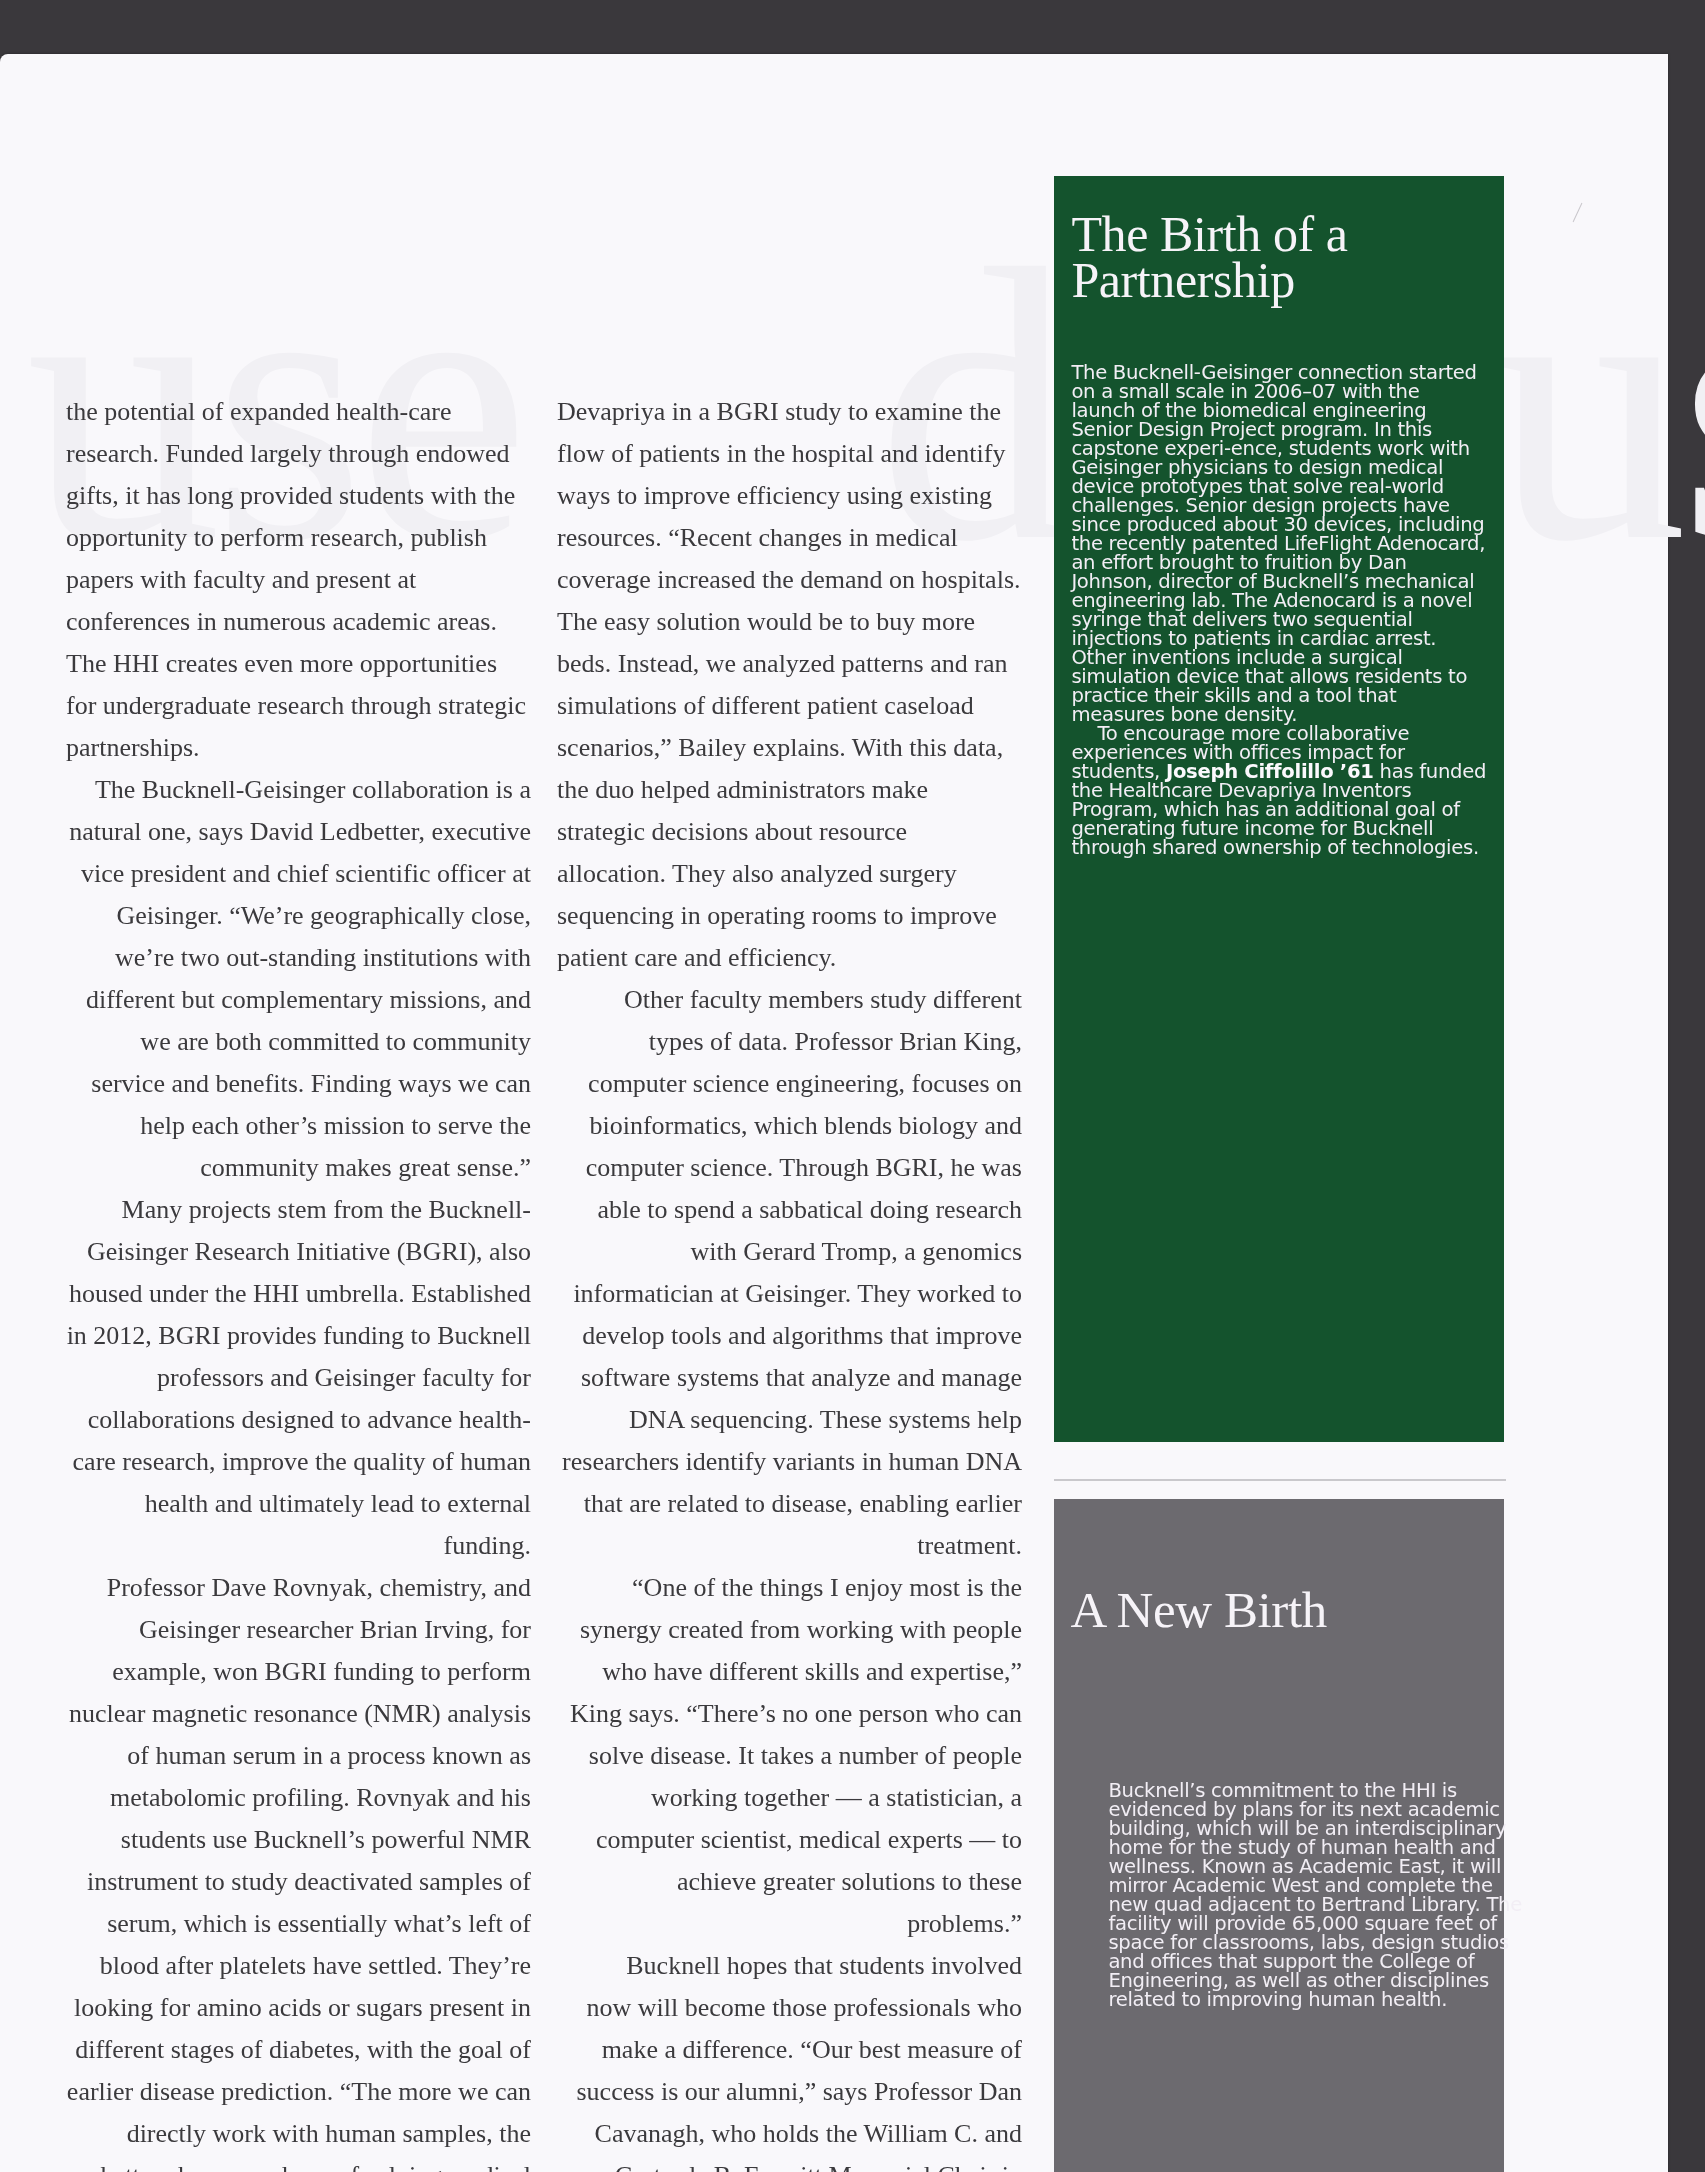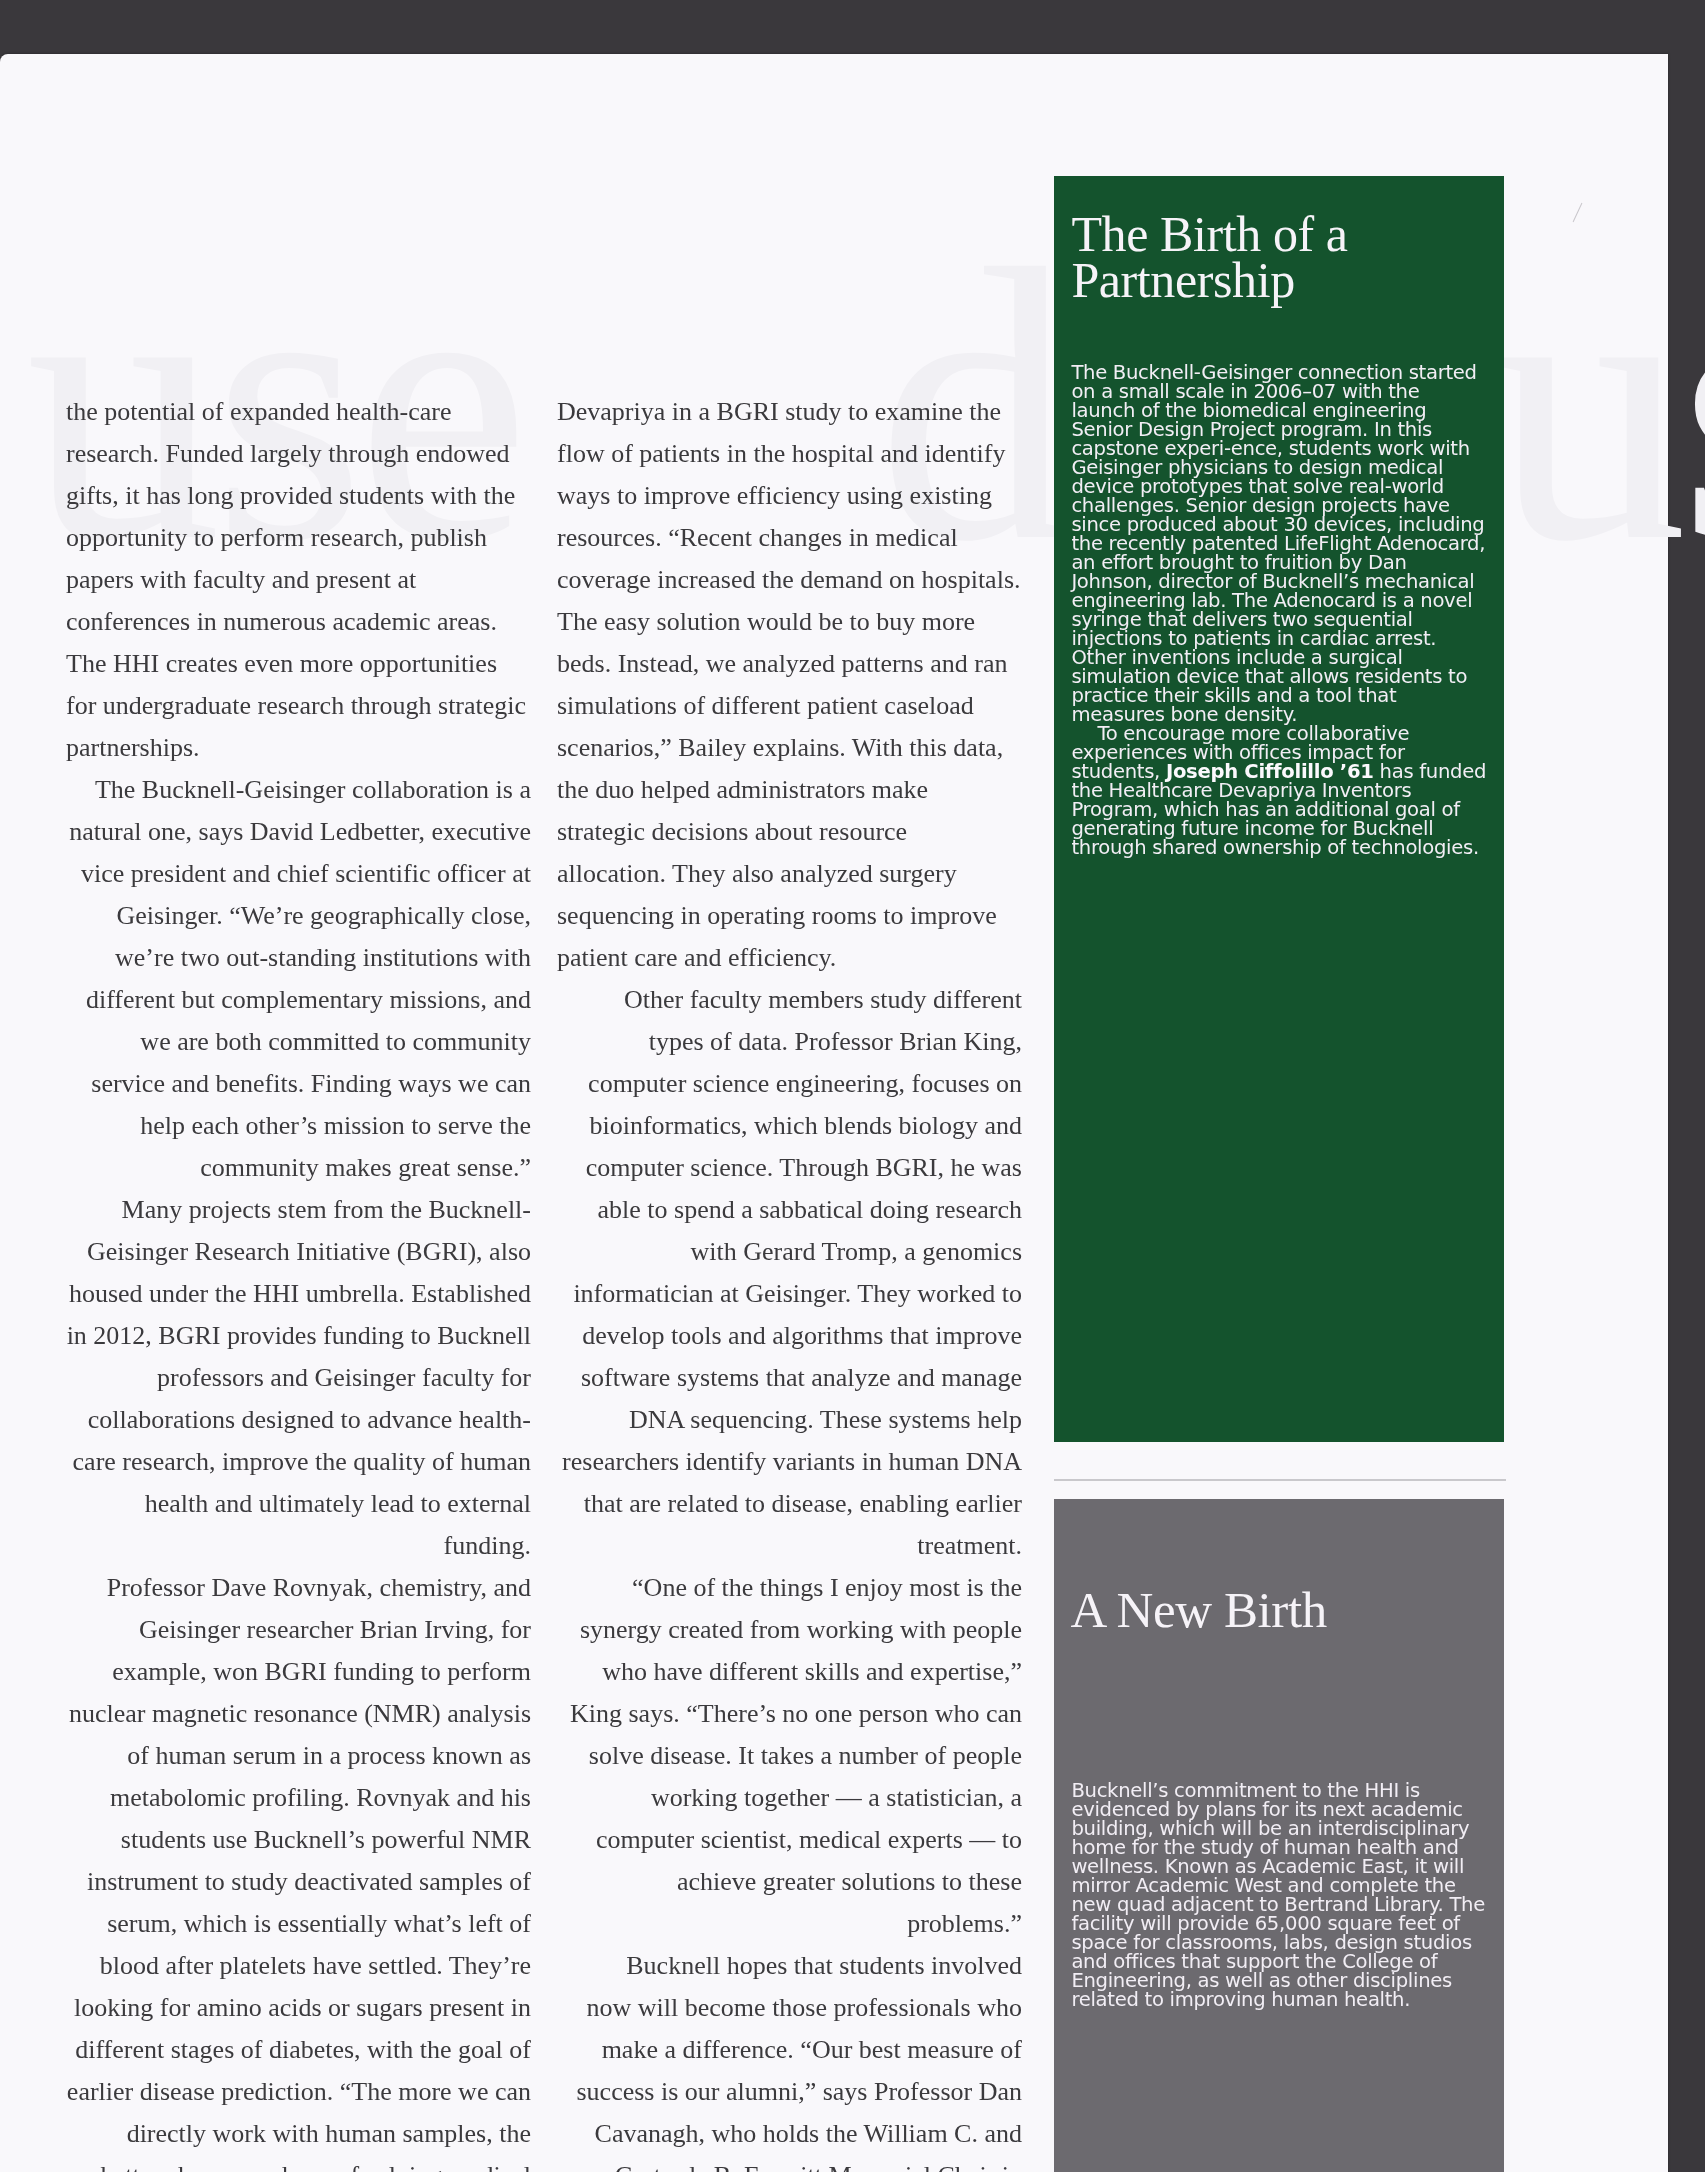--- a/index.html
+++ b/index.html
@@ -38,21 +38,21 @@
     margin:0; font-family:"Liberation Serif", serif; font-weight:normal;
     color:#f6f3f8; letter-spacing:-0.4px;
   }
   .box-purple h2 { position:absolute; left:17.4px; top:35px; font-size:50px; line-height:46px; width:391px; }
   .box-gray h2 { position:absolute; left:16.5px; top:87px; font-size:51px; line-height:48px; }
   .box .body {
     position:absolute; left:17.4px; width:417px;
     font-size:19.6px; line-height:19px; letter-spacing:-0.3px;
   }
   .box-purple .body { top:187px; }
-  .box-gray .body { top:282px; }
+  .box-gray .body { top:282px;margin-left:37px; }
   .box .body p { margin:0; }
   .box .body p + p { text-indent:26px; }
   .bold-name { font-weight:bold; color:#fbf9fd; }
 
   .rule {
     position:absolute; left:1054px; top:1479px; width:452px; height:1.7px; background:#c9c8cc;
   }
   .speck {
     position:absolute; left:1577px; top:148px; width:1.3px; height:21px;
     background:#c8c6cb; transform:rotate(25deg);

